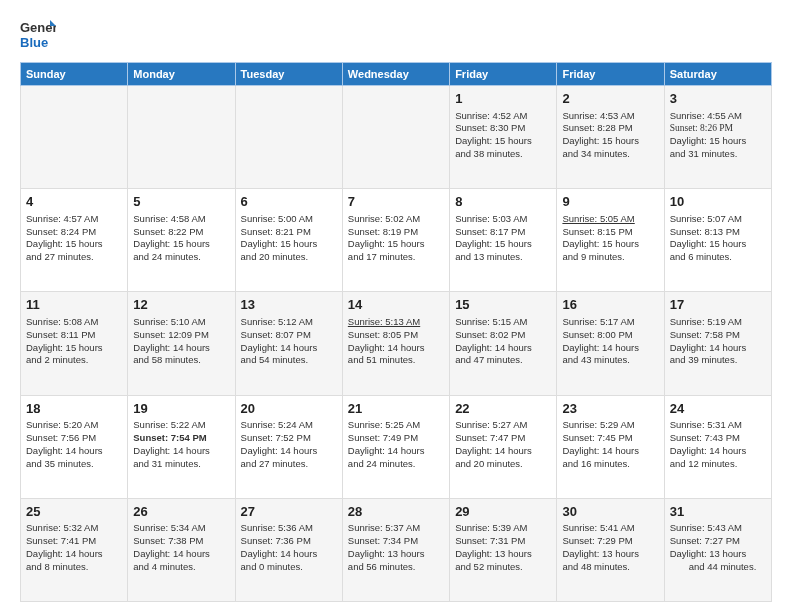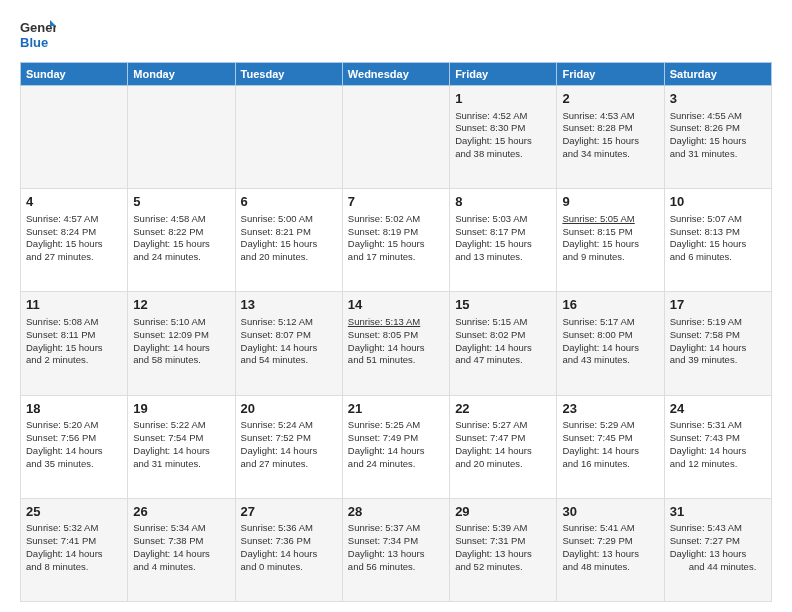--- a/index.html
+++ b/index.html
@@ -123,21 +123,21 @@
           <td>
             <span class="day-num">2</span>
             <span style="display:block;">Sunrise: 4:53 AM</span>
             <span style="display:block;">Sunset: 8:28 PM</span>
             <span style="display:block;">Daylight: 15 hours</span>
             <span style="display:block;">and 34 minutes.</span>
           </td>
           <td>
             <span class="day-num">3</span>
             <span style="display:block;">Sunrise: 4:55 AM</span>
-            <span style="display:block;">Sunset: 8:26 PM</span>
+            <span style="display:block;font-family:Liberation Serif, serif;">Sunset: 8:26 PM</span>
             <span style="display:block;">Daylight: 15 hours</span>
             <span style="display:block;">and 31 minutes.</span>
           </td>
         </tr>
         <tr>
           <td>
             <span class="day-num">4</span>
             <span style="display:block;">Sunrise: 4:57 AM</span>
             <span style="display:block;">Sunset: 8:24 PM</span>
             <span style="display:block;">Daylight: 15 hours</span>
@@ -241,21 +241,21 @@
           <td>
             <span class="day-num">18</span>
             <span style="display:block;">Sunrise: 5:20 AM</span>
             <span style="display:block;">Sunset: 7:56 PM</span>
             <span style="display:block;">Daylight: 14 hours</span>
             <span style="display:block;">and 35 minutes.</span>
           </td>
           <td>
             <span class="day-num">19</span>
             <span style="display:block;">Sunrise: 5:22 AM</span>
-            <span style="display:block;">Sunset: 7:54 PM</span>
+            <span style="display:block;font-weight:bold;">Sunset: 7:54 PM</span>
             <span style="display:block;">Daylight: 14 hours</span>
             <span style="display:block;">and 31 minutes.</span>
           </td>
           <td>
             <span class="day-num">20</span>
             <span style="display:block;">Sunrise: 5:24 AM</span>
             <span style="display:block;">Sunset: 7:52 PM</span>
             <span style="display:block;">Daylight: 14 hours</span>
             <span style="display:block;">and 27 minutes.</span>
           </td>

